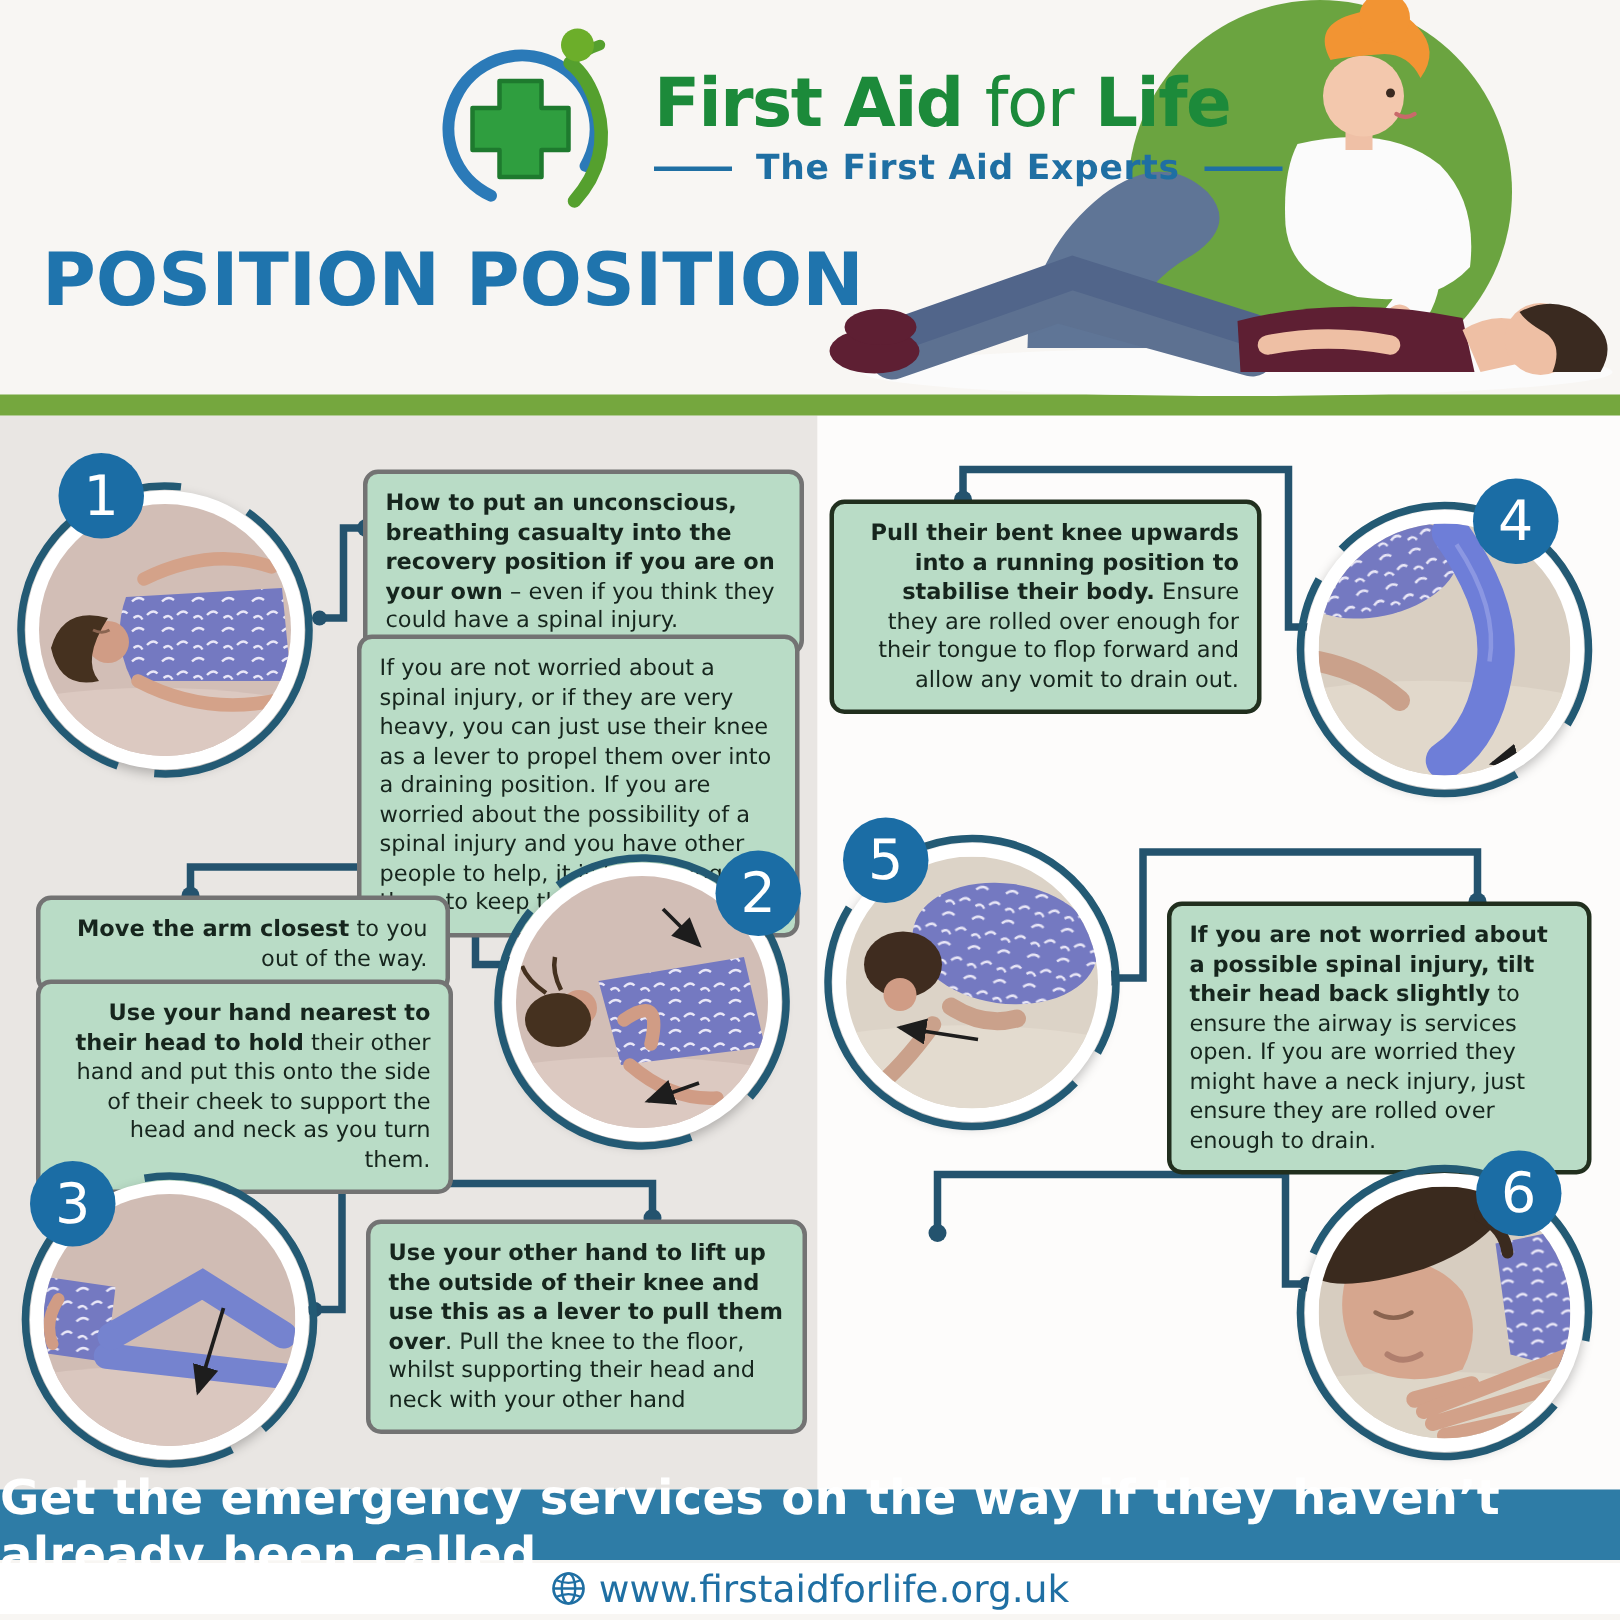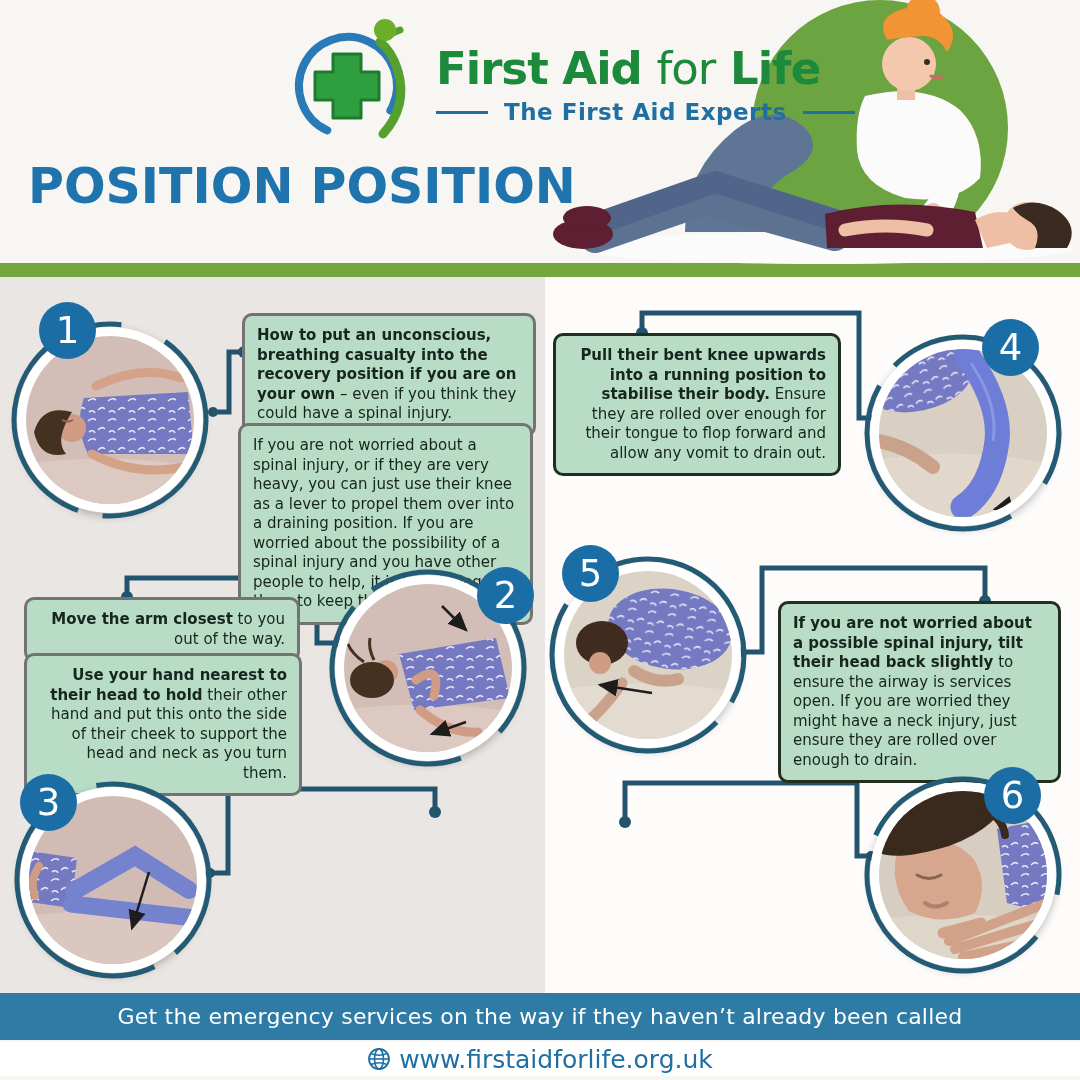--- a/index.html
+++ b/index.html
@@ -41,21 +41,21 @@
   .photo .ring{position:absolute;left:0;top:0;width:200px;height:200px;}
   .photo .white{position:absolute;left:7px;top:7px;width:186px;height:186px;border-radius:50%;background:#fff;box-shadow:0 3px 8px rgba(0,0,0,.25);}
   .photo .img{position:absolute;left:16px;top:16px;width:168px;height:168px;border-radius:50%;overflow:hidden;}
   .photo .img svg{display:block;width:168px;height:168px;}
 
   .badge{position:absolute;width:57px;height:57px;border-radius:50%;background:#1b6da5;color:#fff;
          display:flex;align-items:center;justify-content:center;font-size:37px;font-weight:400;z-index:7;}
 
   
   .footer-bar{position:absolute;left:0;top:993px;width:1080px;height:47px;background:#2e7ca6;display:flex;align-items:center;justify-content:center;z-index:6;}
-  .footer-bar .txt{color:#fff;font-size:22px;font-weight:400;letter-spacing:.2px;}
+  .footer-bar .txt{color:#fff;font-size:32px;font-weight:700;letter-spacing:.2px;}
   .site-row{position:absolute;left:0;top:1042px;width:1080px;height:34px;display:flex;align-items:center;justify-content:center;gap:8px;z-index:6;background:#fff;}
   .site-row .txt{color:#1f6fa3;font-size:25px;font-weight:500;}
 </style>
 </head>
 <body>
 
 <div id="canvas">
 
   <div class="header">
 
@@ -250,20 +250,23 @@
         <path d="M10 70 Q0 86 6 100" stroke="#d09c85" stroke-width="8" fill="none" stroke-linecap="round"></path>
         <path d="M42 108 L165 122" stroke="#7583cf" stroke-width="17" fill="none" stroke-linecap="round"></path>
         <path d="M45 95 L106 60 L160 94" stroke="#7583cf" stroke-width="18" fill="none" stroke-linecap="round"></path>
         <line x1="120" y1="76" x2="103" y2="132" stroke="#1d1d1d" stroke-width="2.5" marker-end="url(#a3)"></line>
       </svg>
     </div>
   </div>
   <div class="badge" style="left:20px;top:774px;">
     <span>3</span>
   </div>
+  <div class="box" style="left:244px;top:813px;width:264px;">
+    <span class="b">Use your other hand to lift up the outside of their knee and use this as a lever to pull them over</span><span>. Pull the knee to the floor, whilst supporting their head and neck with your other hand</span>
+  </div>
 
   <div class="photo" style="left:863px;top:333px;">
     <div class="white"></div>
     <svg class="ring" viewBox="0 0 200 200">
       <circle cx="100" cy="100" r="96" fill="none" stroke="#235a74" stroke-width="5" stroke-dasharray="250 25 280 48" transform="rotate(60 100 100)"></circle>
     </svg>
     <div class="img">
       <svg viewBox="0 0 168 168">
         <defs>
           <pattern id="p4" width="20" height="20" patternUnits="userSpaceOnUse">

